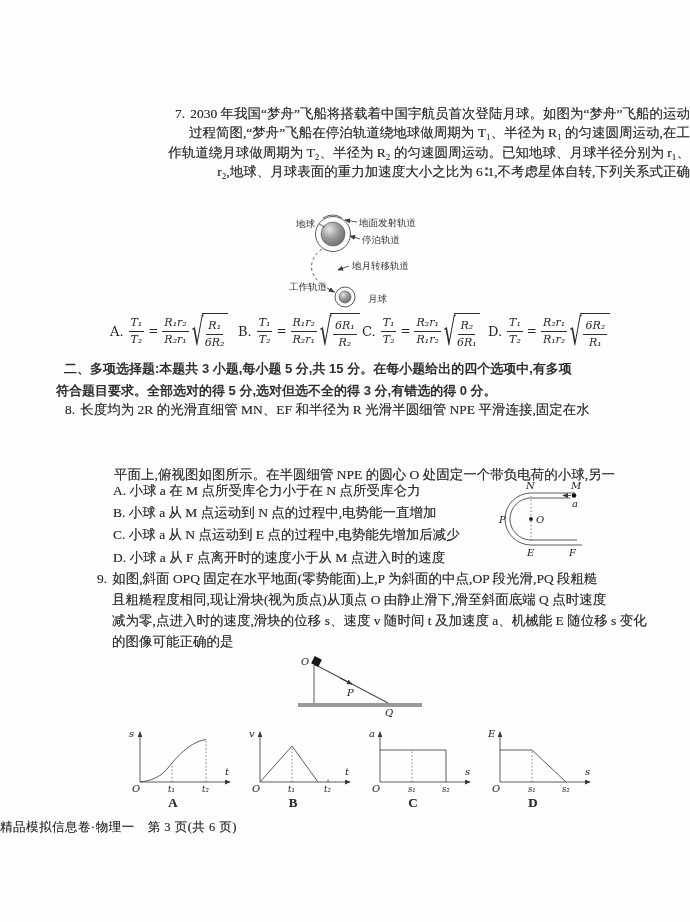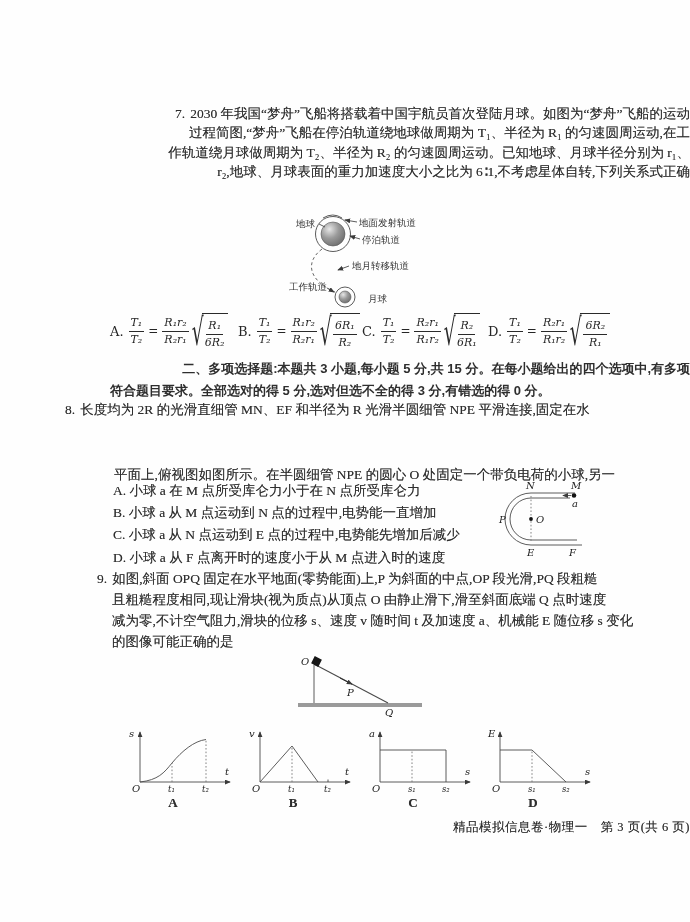--- a/index.html
+++ b/index.html
@@ -10,22 +10,22 @@
     font-size:13.5px;
     text-shadow:0 0 .4px rgba(40,40,40,.55);
   }
   .abs{position:absolute;}
   .qblock{left:0;right:0;}
   .qline{white-space:nowrap;}
   #q7{top:104px;line-height:19.3px;text-align:right;}
   #q7 .first{padding-left:111px;}
   #q7 .cont{padding-left:125px;}
   #sec2{top:358px;line-height:21.5px;font-family:"Liberation Sans","DejaVu Sans",sans-serif;font-weight:bold;font-size:13px;text-shadow:none;}
-  #sec2 .l1{padding-left:64px;text-align:right;}
-  #sec2 .l2{padding-left:110px;}
+  #sec2 .l1{padding-left:64px;}
+  #sec2 .l2{padding-left:56px;}
   #q8{top:400px;line-height:20.6px;}
   #q8 .first{padding-left:65px;}
   #q8 .cont{padding-left:114px;margin-top:44px;}
   #q8opts{top:480px;line-height:22.2px;}
   #q8opts .qline{padding-left:113px;}
   #q9{top:569px;line-height:20.9px;}
   #q9 .first{padding-left:97px;}
   #q9 .cont{padding-left:112px;}
   .qnum{padding-right:5px;}
 
@@ -49,21 +49,21 @@
   svg text{text-shadow:none;}
   .dlab{font-size:9.5px;fill:#333;font-family:"Liberation Serif","DejaVu Serif",serif;}
   .mlab{font-size:10px;font-style:italic;fill:#222;font-family:"DejaVu Serif",serif;}
   .tick{font-size:8.5px;font-style:italic;fill:#222;font-family:"DejaVu Serif",serif;}
   .thin{stroke:#4a4a4a;stroke-width:.9;fill:none;}
   .dot{stroke:#777;stroke-width:.9;fill:none;stroke-dasharray:1.6,2;}
 
   
   .glet{top:795px;width:98px;text-align:center;font-size:13px;font-weight:bold;
         font-family:"Liberation Serif",serif;}
-  #footer{top:819px;left:0;width:690px;text-align:right;font-size:12.5px;letter-spacing:.5px;}
+  #footer{top:819px;left:0;width:690px;text-align:left;font-size:12.5px;letter-spacing:.5px;}
 </style>
 </head>
 <body>
 
 <svg width="0" height="0" style="position:absolute">
   <defs>
     <marker id="ah" markerWidth="7" markerHeight="6" refX="5.2" refY="2.5" orient="auto" markerUnits="userSpaceOnUse">
       <path d="M0,0 L6,2.5 L0,5 Z" fill="#3a3a3a"></path>
     </marker>
     <radialGradient id="gBall" cx="35%" cy="30%" r="85%">
@@ -213,21 +213,21 @@
   <circle cx="87" cy="29.5" r="2.3" fill="#111"></circle>
   <line x1="84" y1="29.5" x2="76" y2="29.5" class="thin" marker-end="url(#ah)"></line>
   <text x="85" y="41" class="mlab">a</text>
   <text x="40" y="90" class="mlab">E</text>
   <text x="82" y="90" class="mlab">F</text>
 </svg>
 
 <div id="q9" class="abs qblock">
   <div class="qline first"><span class="qnum">9.</span><span>如图,斜面 OPQ 固定在水平地面(零势能面)上,P 为斜面的中点,OP 段光滑,PQ 段粗糙</span></div>
   <div class="qline cont">且粗糙程度相同,现让滑块(视为质点)从顶点 O 由静止滑下,滑至斜面底端 Q 点时速度</div>
-  <div class="qline cont">减为零,不计空气阻力,滑块的位移 s、速度 v 随时间 t 及加速度 a、机械能 E 随位移 s 变化</div>
+  <div class="qline cont">减为零,点进入时的速度,滑块的位移 s、速度 v 随时间 t 及加速度 a、机械能 E 随位移 s 变化</div>
   <div class="qline cont">的图像可能正确的是</div>
 </div>
 
 <svg class="abs" style="left:290px;top:652px" width="140" height="66" viewBox="0 0 140 66">
   <rect x="8" y="51" width="124" height="4" fill="#9a9a9a"></rect>
   <line x1="24" y1="13" x2="24" y2="51" class="thin"></line>
   <line x1="24" y1="12" x2="98" y2="51" class="thin" style="stroke-width:1.1"></line>
   <rect x="22.5" y="5.5" width="8" height="8" fill="#161616" transform="rotate(27 26.5 9.5)"></rect>
   <line x1="50" y1="26" x2="62" y2="32.2" stroke="#2c2c2c" stroke-width="1" marker-end="url(#ah)"></line>
   <text x="11" y="13" class="mlab">O</text>

